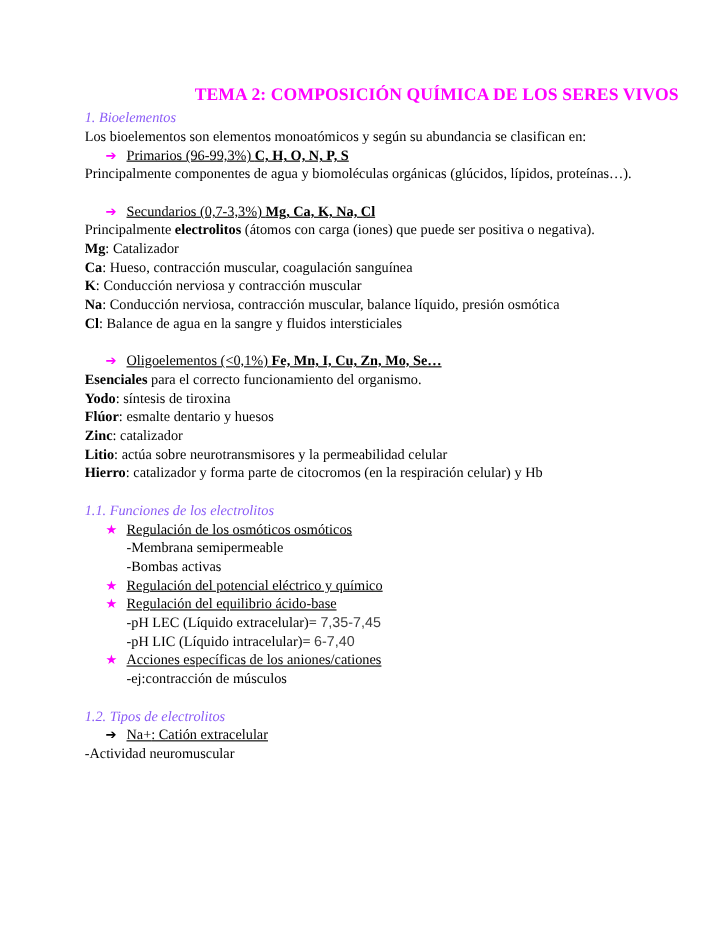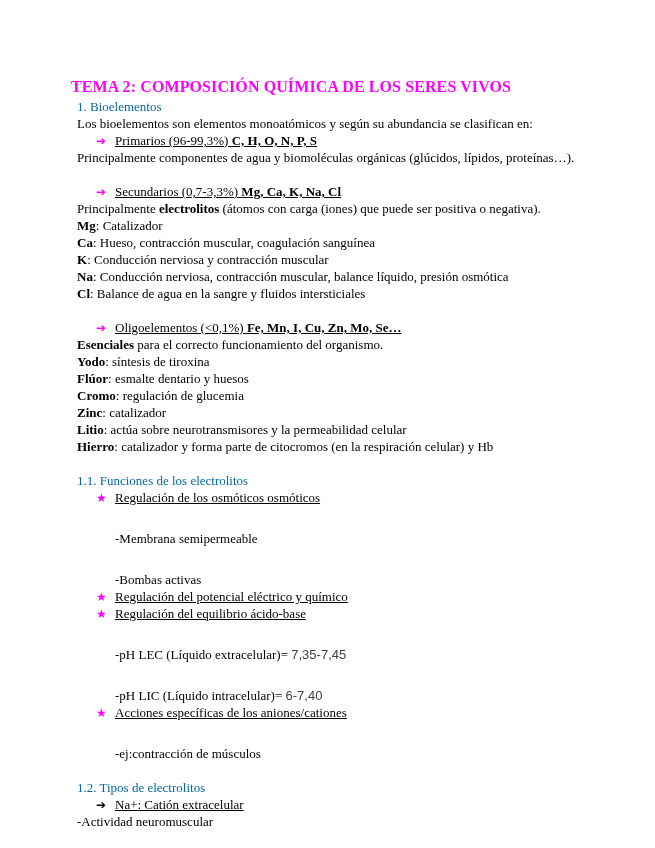--- a/index.html
+++ b/index.html
@@ -5,27 +5,27 @@
     html, body { margin: 0; padding: 0; background: #ffffff; }
     body {
       width: 655px; height: 848px; position: relative; overflow: hidden;
       font-family: "Liberation Serif", "DejaVu Serif", serif;
       font-size: 13px; color: #000;
     }
     .page { position: absolute; left: 77px; top: 76px; width: 540px; }
     .line { height: 17px; line-height: 17px; white-space: nowrap; }
     .blank { height: 17px; }
     .title {
-      text-align: left; color: #ff00ff; font-weight: bold; font-size: 16px;
+      text-align: right; color: #ff00ff; font-weight: bold; font-size: 16px;
       height: 22px; line-height: 22px; letter-spacing: 0.1px;
       margin-left: -6px;
     }
-    .h2 { color: #0369a1; }
+    .h2 { color: #8b5cf6; font-style: italic; }
     .ind1 { padding-left: 19px; text-decoration: underline; }
-    .ind2 { padding-left: 38px; margin-top: 24px; }
+    .ind2 { padding-left: 38px; }
     .arrow { display: inline-block; width: 19px; font-family: "DejaVu Sans", sans-serif; font-size: 12px; }
     .arrow.pink { color: #ff00ff; }
     .arrow.black { color: #000; }
     .star { display: inline-block; width: 19px; color: #ff00ff; font-family: "DejaVu Sans", sans-serif; font-size: 12px; }
     .red { color: #404040; font-family: "Liberation Sans", sans-serif; font-size: 13px; }
     .pink { color: #000000; }
     b { font-weight: bold; }
   </style>
 </head>
 <body>
@@ -54,21 +54,20 @@
   <div class="line"><b>Na</b><span>: Conducción nerviosa, contracción muscular, balance líquido, presión osmótica</span></div>
   <div class="line"><b>Cl</b><span>: Balance de agua en la sangre y fluidos intersticiales</span></div>
   <div class="blank"></div>
 
   <div class="line ind1">
     <span class="arrow pink">➔</span><span>Oligoelementos (&lt;0,1%) </span><b>Fe, Mn, I, Cu, Zn, Mo, Se…</b>
   </div>
   <div class="line"><b>Esenciales</b><span> para el correcto funcionamiento del organismo.</span></div>
   <div class="line"><b>Yodo</b><span>: síntesis de tiroxina</span></div>
   <div class="line"><b>Flúor</b><span>: esmalte dentario y huesos</span></div>
-  <div class="line"><b>Cromo</b><span>: regulación de glucemia</span></div>
   <div class="line"><b>Zinc</b><span>: catalizador</span></div>
   <div class="line"><b>Litio</b><span>: actúa sobre neurotransmisores y la permeabilidad celular</span></div>
   <div class="line"><b>Hierro</b><span>: catalizador y forma parte de citocromos (en la respiración celular) y Hb</span></div>
   <div class="blank"></div>
 
   <div class="line h2">1.1. Funciones de los electrolitos</div>
   <div class="line ind1"><span class="star">★</span><span>Regulación de los osmóticos osmóticos</span></div>
   <div class="line ind2">-Membrana semipermeable</div>
   <div class="line ind2">-Bombas activas</div>
   <div class="line ind1"><span class="star">★</span><span>Regulación del potencial eléctrico y químico</span></div>

